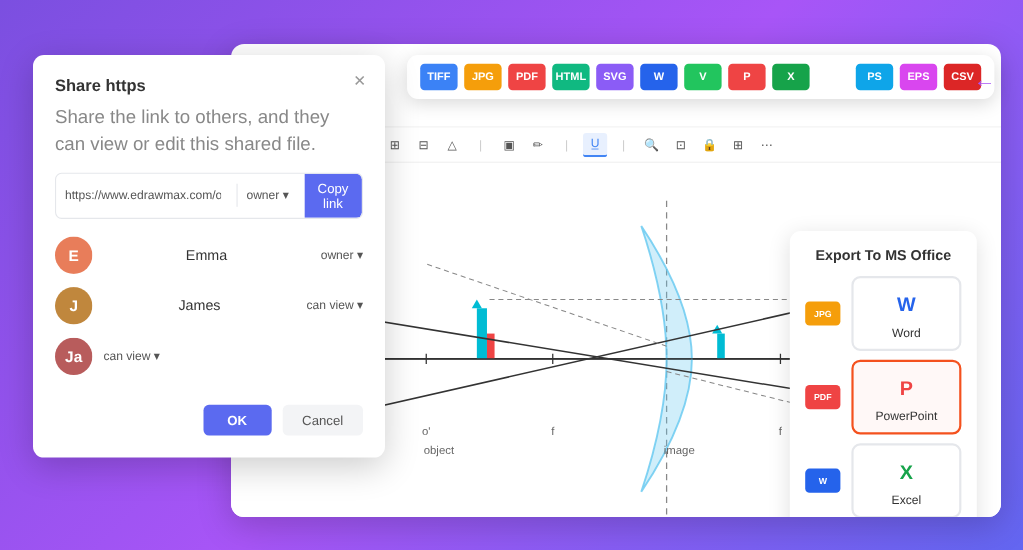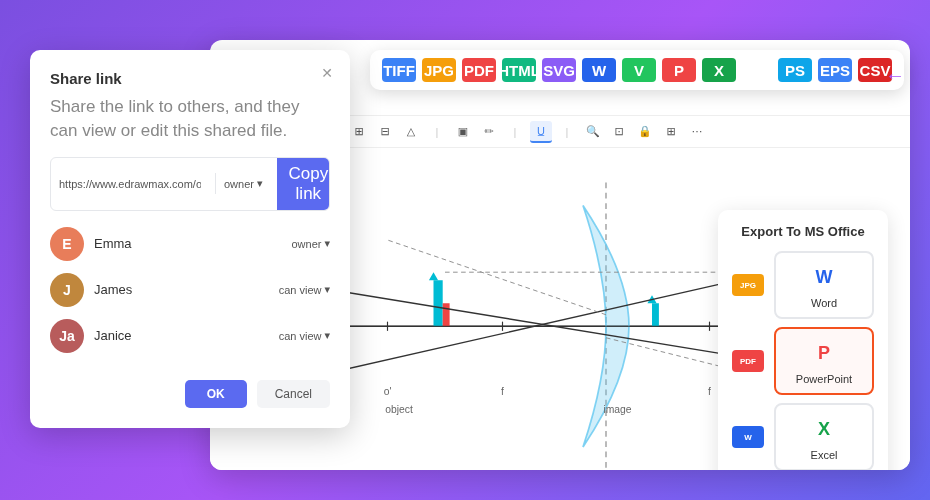--- a/index.html
+++ b/index.html
@@ -40,21 +40,21 @@
       z-index: 20;
     }
 
     .format-badge {
       width: 34px;
       height: 24px;
       border-radius: 4px;
       display: flex;
       align-items: center;
       justify-content: center;
-      font-size: 15px;
+      font-size: 10px;
       font-weight: 700;
       color: #fff;
       cursor: pointer;
     }
 
     .arrow-indicator {
       position: absolute;
       top: 62px;
       right: 25px;
       font-size: 20px;
@@ -249,21 +249,21 @@
       align-items: center;
       gap: 3px;
       cursor: pointer;
     }
 
     .copy-link-btn {
       padding: 6px 12px;
       background: #5b6af0;
       color: #fff;
       border: none;
-      font-size: 17px;
+      font-size: 12px;
       font-weight: 500;
       cursor: pointer;
       border-radius: 0 5px 5px 0;
     }
 
     .user-row {
       display: flex;
       align-items: center;
       gap: 10px;
       margin-bottom: 12px;
@@ -286,20 +286,21 @@
       font-size: 14px;
       font-weight: 600;
       color: #fff;
     }
 
     .user-name {
       flex: 1;
       font-size: 13px;
       color: #333;
       font-weight: 500;
+      text-align: center;
     }
 
     .user-role {
       font-size: 11px;
       color: #555;
       display: flex;
       align-items: center;
       gap: 3px;
       cursor: pointer;
     }
@@ -361,21 +362,21 @@
   <div class="format-badge" style="background:#3b82f6;">TIFF</div>
   <div class="format-badge" style="background:#f59e0b;">JPG</div>
   <div class="format-badge" style="background:#ef4444;">PDF</div>
   <div class="format-badge" style="background:#10b981;">HTML</div>
   <div class="format-badge" style="background:#8b5cf6;">SVG</div>
   <div class="format-badge" style="background:#2563eb;">W</div>
   <div class="format-badge" style="background:#22c55e;">V</div>
   <div class="format-badge" style="background:#ef4444;">P</div>
   <div class="format-badge" style="background:#16a34a;">X</div>
   <div class="format-badge" style="background:#0ea5e9;margin-left:36px;">PS</div>
-  <div class="format-badge" style="background:#3b82f6;">EPS</div>
+  <div class="format-badge" style="background:#d946ef;">EPS</div>
   <div class="format-badge" style="background:#dc2626;">CSV</div>
 </div>
 
 <div class="arrow-indicator">←</div>
 
 <div class="canvas-area">
 
   <div class="help-bar">
     <span>Help</span>
   </div>
@@ -479,21 +480,21 @@
       <div class="export-app-card">
         <div class="app-icon" style="color:#16a34a;">X</div>
         <div class="app-name">Excel</div>
       </div>
     </div>
   </div>
 </div>
 
 <div class="share-dialog">
   <div class="dialog-close">✕</div>
-  <div class="dialog-title">Share link</div>
+  <div class="dialog-title">Share https</div>
   <div class="dialog-desc">Share the link to others, and they can view or edit this shared file.</div>
 
   <div class="link-row">
     <input class="link-input" type="text" value="https://www.edrawmax.com/online/fil" style="">
     <div class="link-owner-badge">
       <span>owner</span>
       <span>▾</span>
     </div>
     <button class="copy-link-btn">Copy link</button>
   </div>
@@ -517,21 +518,20 @@
     <div class="user-role">
       <span>can view</span>
       <span>▾</span>
     </div>
   </div>
 
   <div class="user-row">
     <div class="user-avatar">
       <div class="avatar-img" style="background:#b85c5c;">Ja</div>
     </div>
-    <div class="user-name">Janice</div>
     <div class="user-role">
       <span>can view</span>
       <span>▾</span>
     </div>
   </div>
 
   <div class="dialog-actions">
     <button class="btn-ok">OK</button>
     <button class="btn-cancel">Cancel</button>
   </div>

